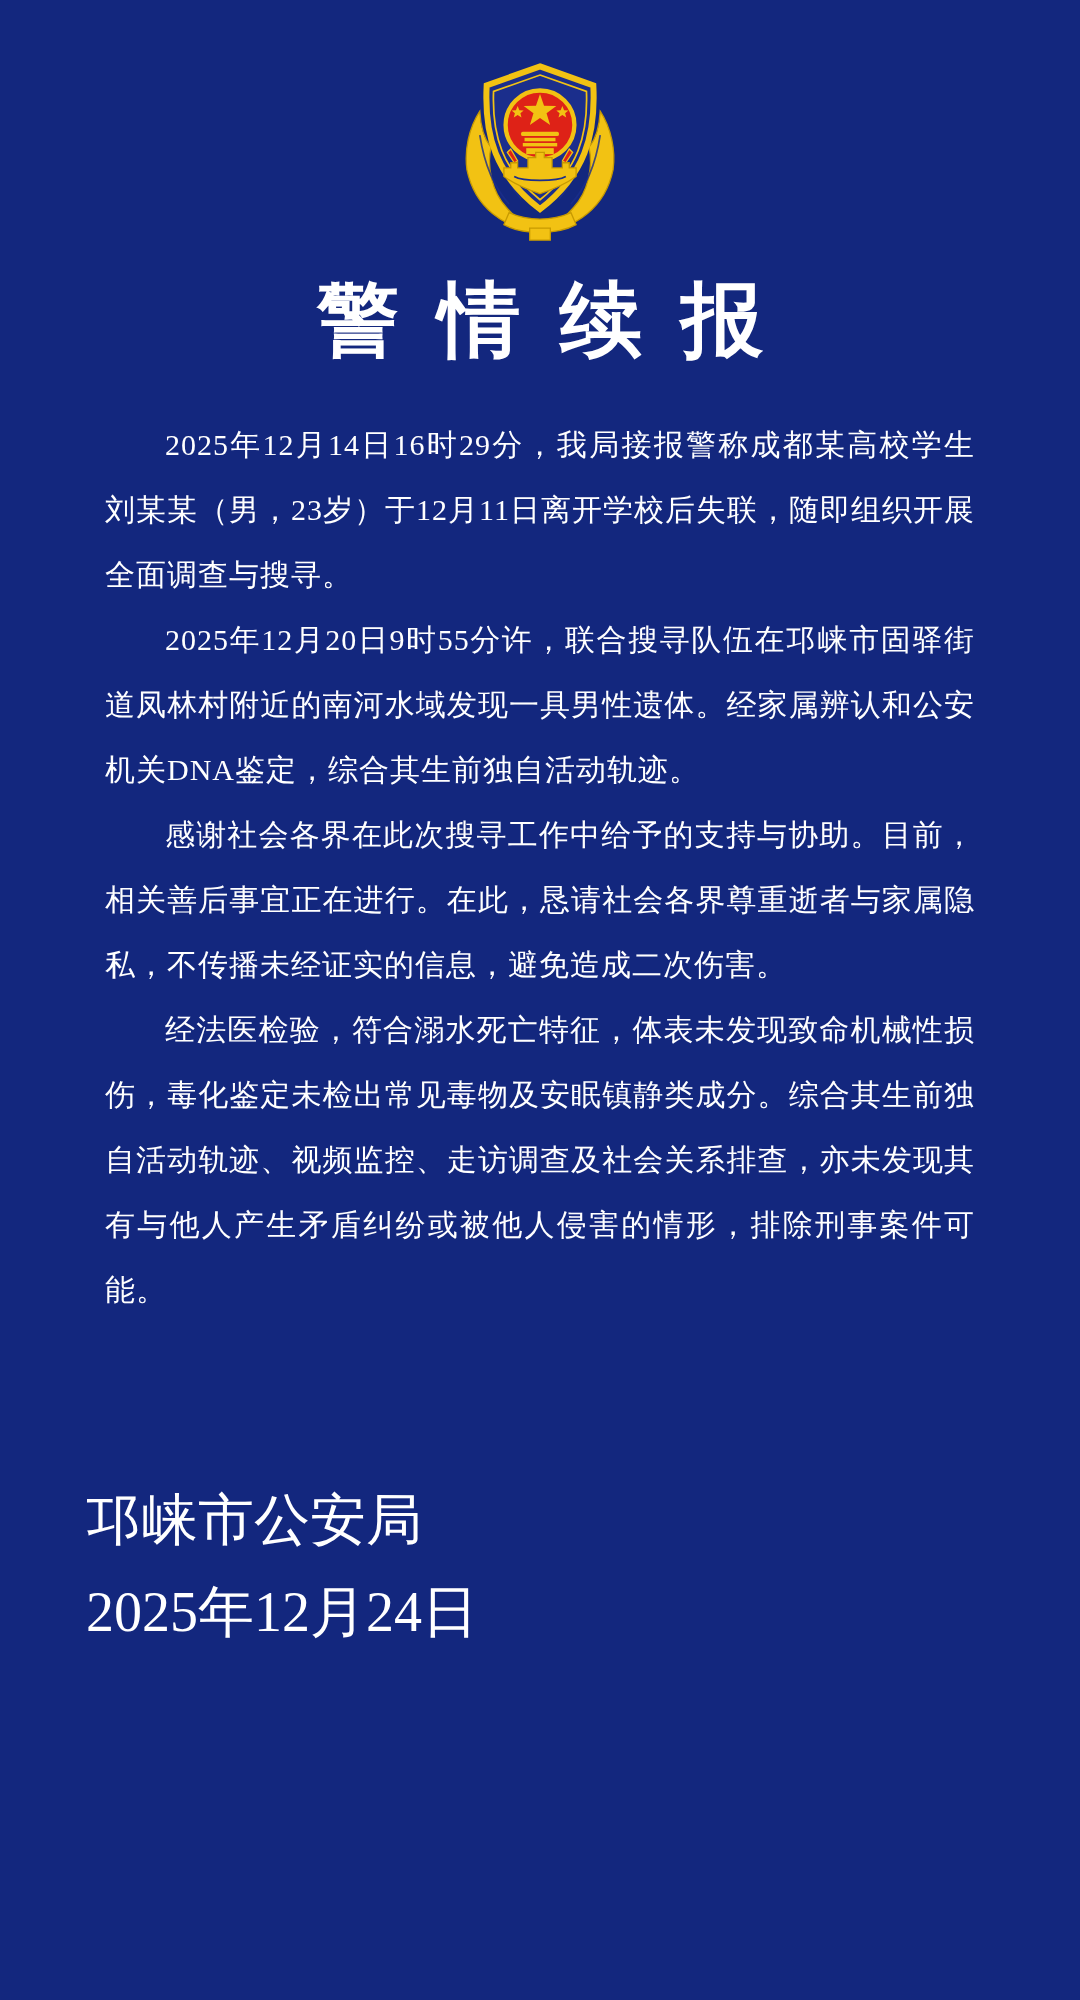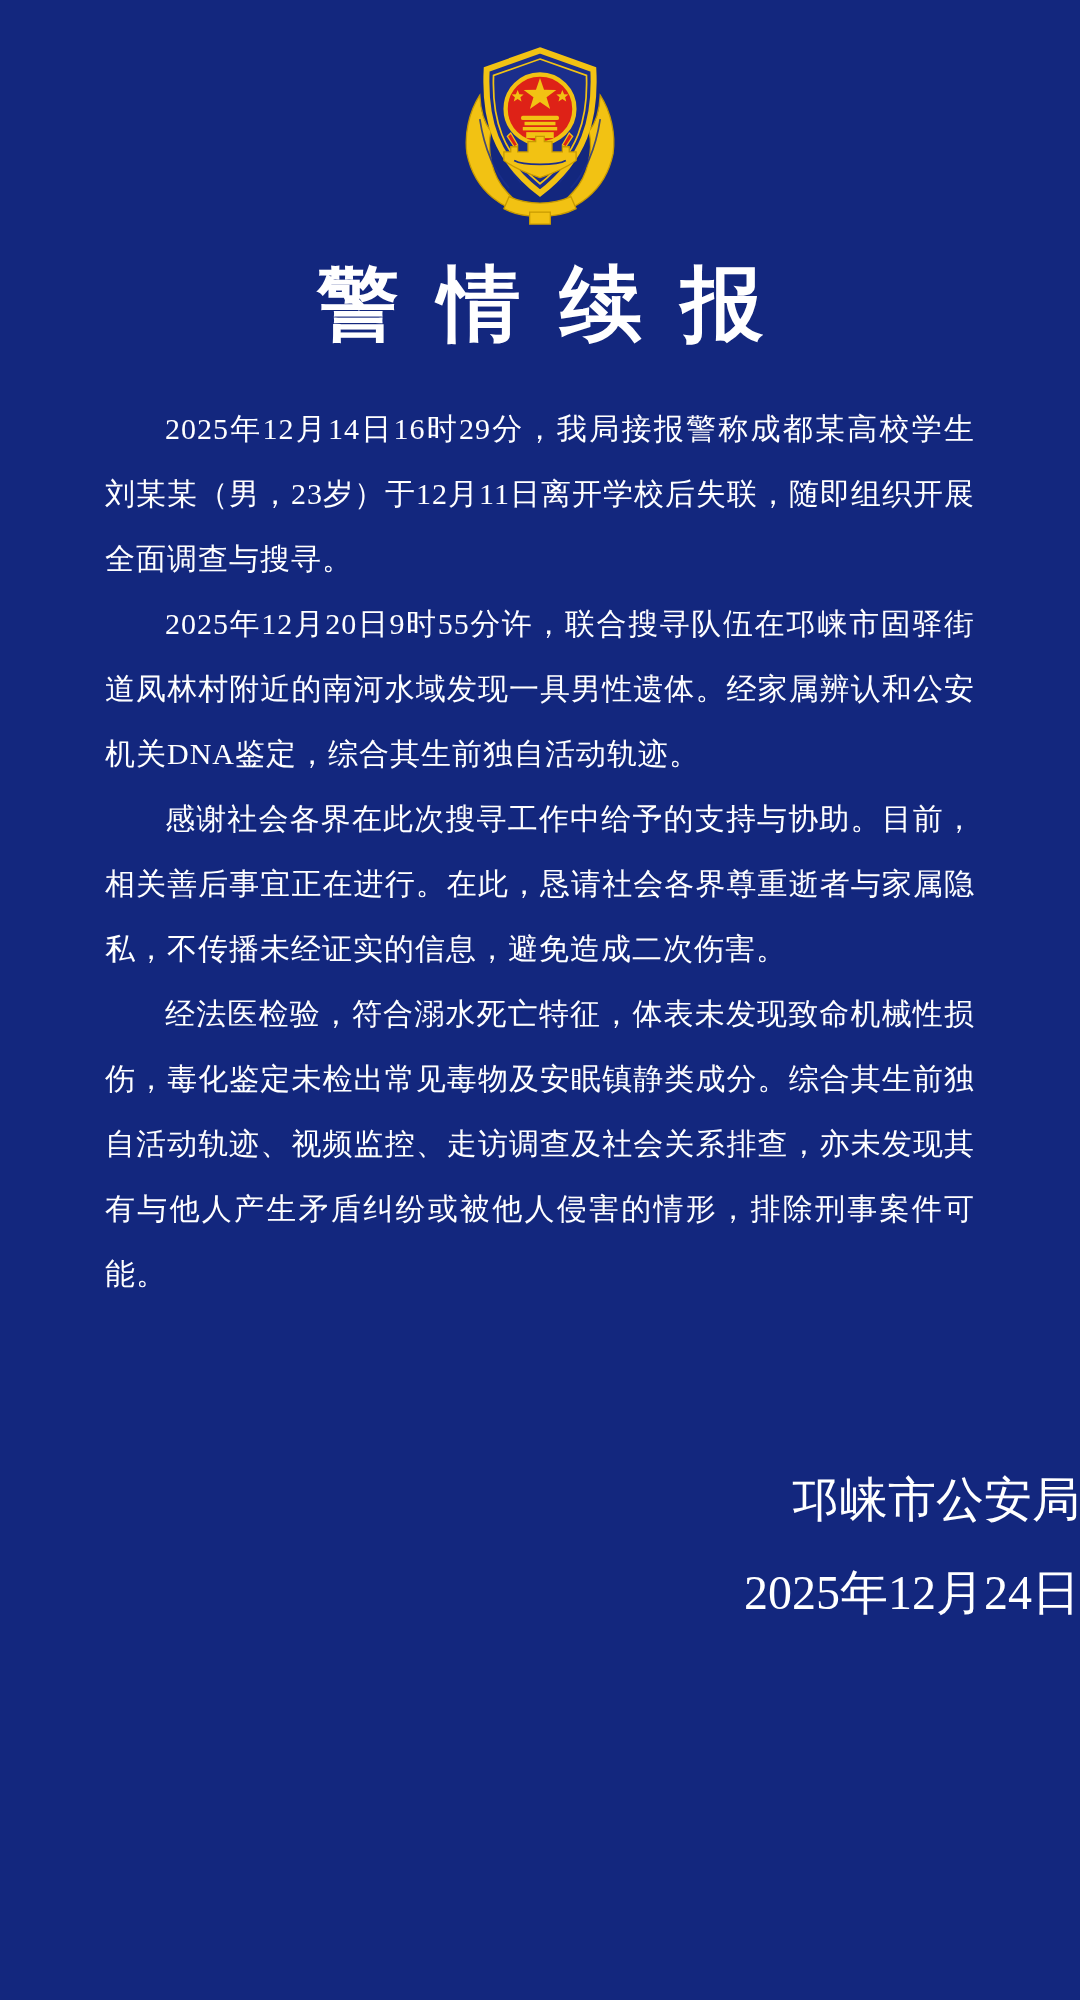--- a/index.html
+++ b/index.html
@@ -12,21 +12,21 @@
     background: #13277E;
     color: #ffffff;
     font-family: "Liberation Serif", "DejaVu Serif", serif;
     overflow: hidden;
     position: relative;
   }
   .notice {
     width: 1080px;
     height: 1414px;
     box-sizing: border-box;
-    padding-top: 40px;
+    padding-top: 56px;
   }
   .emblem-wrap {
     display: flex;
     justify-content: center;
     align-items: flex-start;
   }
   .emblem-wrap svg {
     display: block;
   }
   .title {
@@ -46,27 +46,27 @@
     line-height: 65px;
     text-align: justify;
     letter-spacing: 1px;
   }
   .body-text p {
     margin: 0;
     text-indent: 2em;
   }
   .signature {
     margin-top: 168px;
-    text-align: right;
+    text-align: left;
     padding-left: 86px; 
-    font-size: 48px;
+    font-size: 56px;
     line-height: 1.1;
   }
   .signature .sig-date {
-    margin-top: 40px;
+    margin-top: 30px;
   }
 </style>
 </head>
 <body>
 
 <div class="notice">
 
   <div class="emblem-wrap">
     <span>
       <svg width="172" height="186" viewBox="0 0 200 216" aria-hidden="true">

